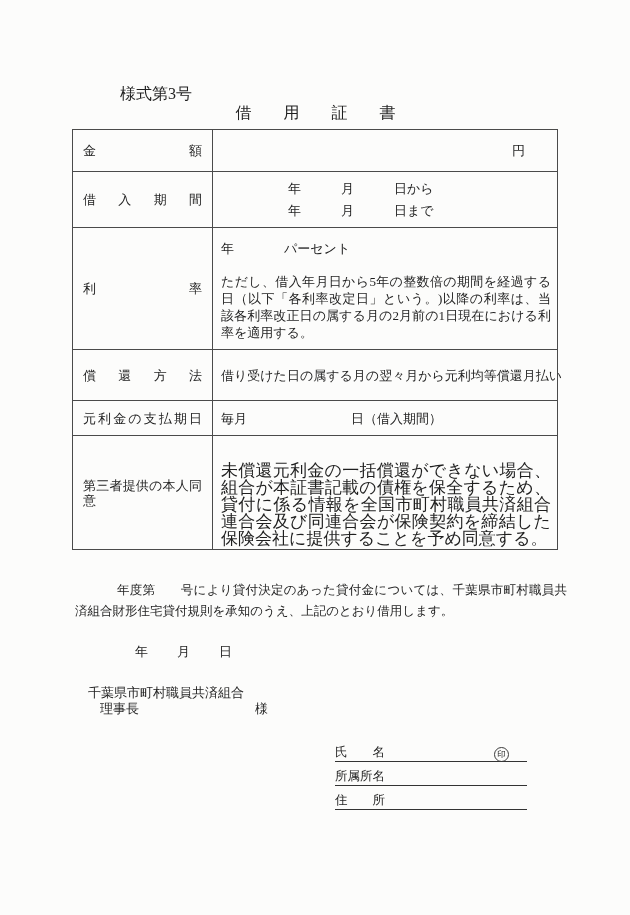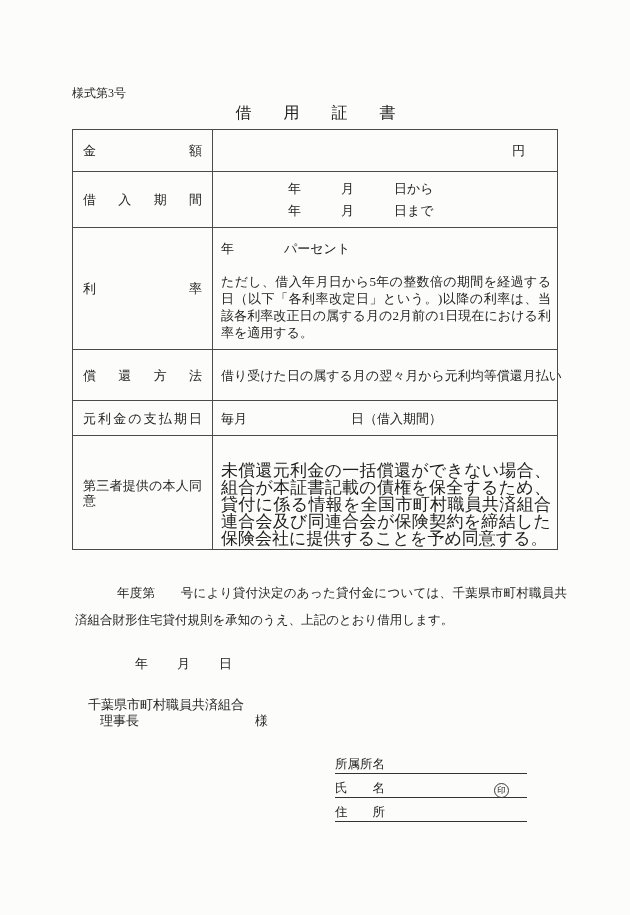--- a/index.html
+++ b/index.html
@@ -16,21 +16,21 @@
     width: 630px; height: 915px;
     background: #fcfcfb;
   }
   .content {
     position: absolute;
     left: 72px; top: 86px;
     width: 487px;
     font-size: 13px;
     line-height: 15px;
   }
-  .form-number { font-size: 12px; }
+  .form-number { font-size: 16px; margin-left: 48px; }
   .doc-title {
     margin-top: 4px;
     text-align: center;
     font-size: 16px;
   }
   table.loan-table {
     margin-top: 9px;
     width: 485px;
     border-collapse: collapse;
     table-layout: fixed;
@@ -70,21 +70,21 @@
     padding: 2px 0;
     margin-top: 24px;
   }
   .repayment-line { display: flex; justify-content: flex-start; white-space: nowrap; }
   .due-line { display: flex; gap: 104px; white-space: nowrap; }
   .statement {
     margin-top: 30px;
     margin-left: 3px;
     width: 492px;
     font-size: 12.5px;
-    line-height: 27px;
+    line-height: 21px;
     text-indent: 42px;
     text-align: justify;
   }
   .date-line {
     margin-top: 22px;
     margin-left: 63px;
     display: flex;
     gap: 29px;
   }
   .org-line { margin-top: 26px; margin-left: 16px; }
@@ -195,25 +195,25 @@
 
     <div class="org-line">千葉県市町村職員共済組合</div>
 
     <div class="president-line">
       <span>理事長</span>
       <span class="honorific">様</span>
     </div>
 
     <div class="signature-block">
       <div class="sig-row">
-        <span class="sig-label">所属所名</span>
+        <span class="sig-label">氏　　名</span>
+        <span class="seal">印</span>
       </div>
       <div class="sig-row">
-        <span class="sig-label">氏　　名</span>
-        <span class="seal">印</span>
+        <span class="sig-label">所属所名</span>
       </div>
       <div class="sig-row">
         <span class="sig-label">住　　所</span>
       </div>
     </div>
 
   </div>
 </div>
 
 </body></html>

